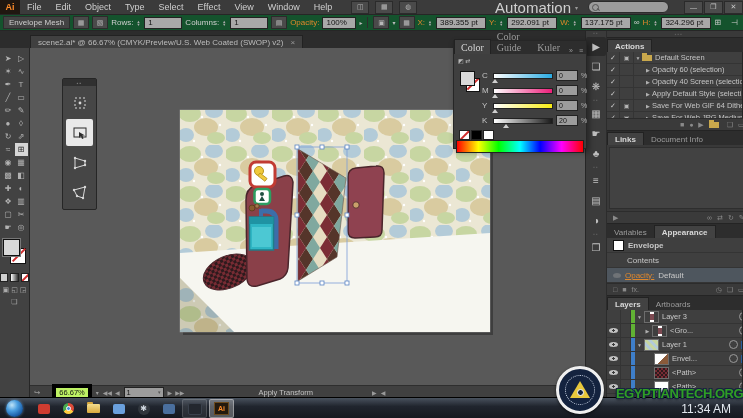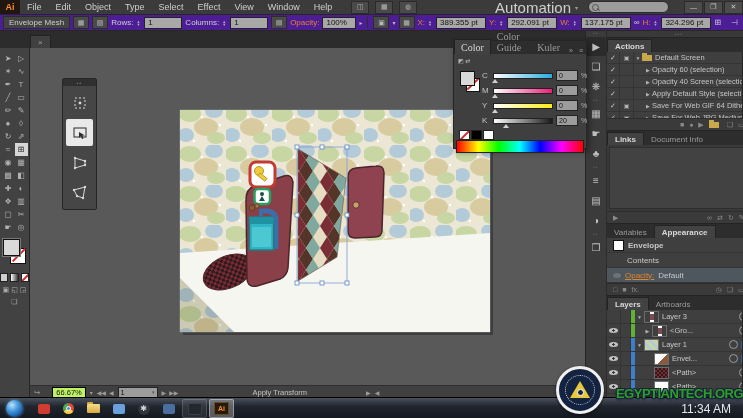--- a/index.html
+++ b/index.html
@@ -16,21 +16,21 @@
   .spacer{flex:1;}
   .workspace{color:#cfcfcf;font-size:15px;padding:0 4px;}
   .ws-arrow{font-size:6px;color:#9a9a9a;margin-right:10px;}
   .searchbox{width:76px;height:10px;background:#9c9c9c;border:1px solid #2b2b2b;border-radius:6px;
              display:flex;align-items:center;padding-left:3px;margin-right:14px;}
   .mag{width:5px;height:5px;border:1px solid #555;border-radius:50%;position:relative;}
   .mag::after{content:"";position:absolute;left:4px;top:4px;width:3px;height:1px;background:#555;transform:rotate(45deg);}
   .winbtn{width:17px;height:11px;margin-left:1px;background:#4c4c4c;border:1px solid #2b2b2b;
           color:#c5c5c5;font-size:7px;display:flex;align-items:center;justify-content:center;}
   
-  #optionsbar{position:absolute;left:0;top:15px;width:743px;height:15px;background:#4c1d95;
+  #optionsbar{position:absolute;left:0;top:15px;width:743px;height:15px;background:#14532d;
               border-bottom:1px solid #262626;display:flex;align-items:center;gap:3px;z-index:5;font-size:8px;}
   .opt-label{border:1px solid #2c2c2c;background:#434343;padding:1px 5px;color:#cfcfcf;margin-left:3px;}
   .opt-ibtn{width:14px;height:11px;background:#4a4a4a;border:1px solid #2b2b2b;color:#b8b8b8;
             font-size:7px;display:flex;align-items:center;justify-content:center;}
   .fld-label{color:#cfcfcf;}
   .fld-label.orange{color:#e0872b;}
   .stepper{display:flex;flex-direction:column;line-height:3px;font-size:4px;color:#aaa;margin-right:1px;}
   .fld{background:#a8a8a8;color:#141414;border:1px solid #222;height:10px;display:flex;
        align-items:center;padding:0 3px;}
   .fld.w-s{width:26px;} .fld.w-m{width:30px;} .fld.w-c{width:42px;}
@@ -147,21 +147,21 @@
   .t-fig{background:linear-gradient(#fff 20%,#7d4a52 20% 80%,#fff 80%);background-size:4px 100%;background-repeat:no-repeat;background-position:center;}
   .t-pat{background:repeating-linear-gradient(45deg,#c7d6a2 0 3px,#b3cbd8 3px 6px);}
   .t-env{background:linear-gradient(135deg,#fff 55%,#8a5a3a 55%);}
   .t-rug{background:repeating-conic-gradient(#772b33 0 25%,#2e1a1d 0 50%) 0 0/4px 4px;}
   .lay-name{flex:1;white-space:nowrap;overflow:hidden;}
   .target{width:7px;height:7px;border:1px solid #9a9a9a;border-radius:50%;margin-right:3px;}
   .selbox{width:6px;height:6px;background:#4a90d9;border:1px solid #2a5f9e;margin-right:2px;}
   
   #statusbar{position:absolute;left:30px;top:385px;width:555px;height:12px;background:#404040;
              border-top:1px solid #2e2e2e;display:flex;align-items:center;font-size:7.5px;color:#b8b8b8;gap:4px;}
-  .sb-zoom{background:#bef264;color:#141414;border:1px solid #000000;height:9px;display:flex;align-items:center;padding:0 3px;margin-left:8px;}
+  .sb-zoom{background:#bef264;color:#141414;border:4px solid #000000;height:9px;display:flex;align-items:center;padding:0 3px;margin-left:8px;}
   .sb-nav{color:#9a9a9a;font-size:6px;display:flex;gap:3px;align-items:center;}
   .sb-fld{background:#9c9c9c;color:#141414;border:1px solid #222;width:34px;height:9px;display:flex;align-items:center;padding:0 2px;justify-content:space-between;}
   .sb-tool{margin-left:70px;color:#c2c2c2;}
   
   #taskbar{position:absolute;left:0;top:397px;width:743px;height:21px;
            background:linear-gradient(#49525e,#20252e 40%,#14181f);border-top:1px solid #000;display:flex;align-items:center;z-index:8;}
   .orb{width:17px;height:17px;border-radius:50%;margin:0 8px 0 6px;
        background:radial-gradient(circle at 35% 30%,#bfe3f7,#4a9ee0 35%,#1c5ea8 70%,#0a2c55);
        box-shadow:0 0 3px rgba(120,190,255,.6);}
   .tb-app{width:23px;height:17px;border-radius:2px;margin:0 1px;display:flex;align-items:center;justify-content:center;}
@@ -272,20 +272,21 @@
       <span>▼</span>
     </span>
   <span class="fld w-c">324.296 pt</span>
   <span class="fld-label">⊞</span>
   <span class="spacer"></span>
   <span class="fld-label" style="margin-right:5px">⊣</span>
 </div>
 
 <div id="tabbar">
   <div class="doc-tab">
+    <span>scene2.ai* @ 66.67% (CMYK/Preview/U.S. Web Coated (SWOP) v2)</span>
     <span class="doc-close">×</span>
   </div>
 </div>
 
 <div id="toolbox">
   <div class="tool-grid">
     <span class="tool">➤</span>
     <span class="tool">▷</span>
     <span class="tool">✶</span>
     <span class="tool">∿</span>

